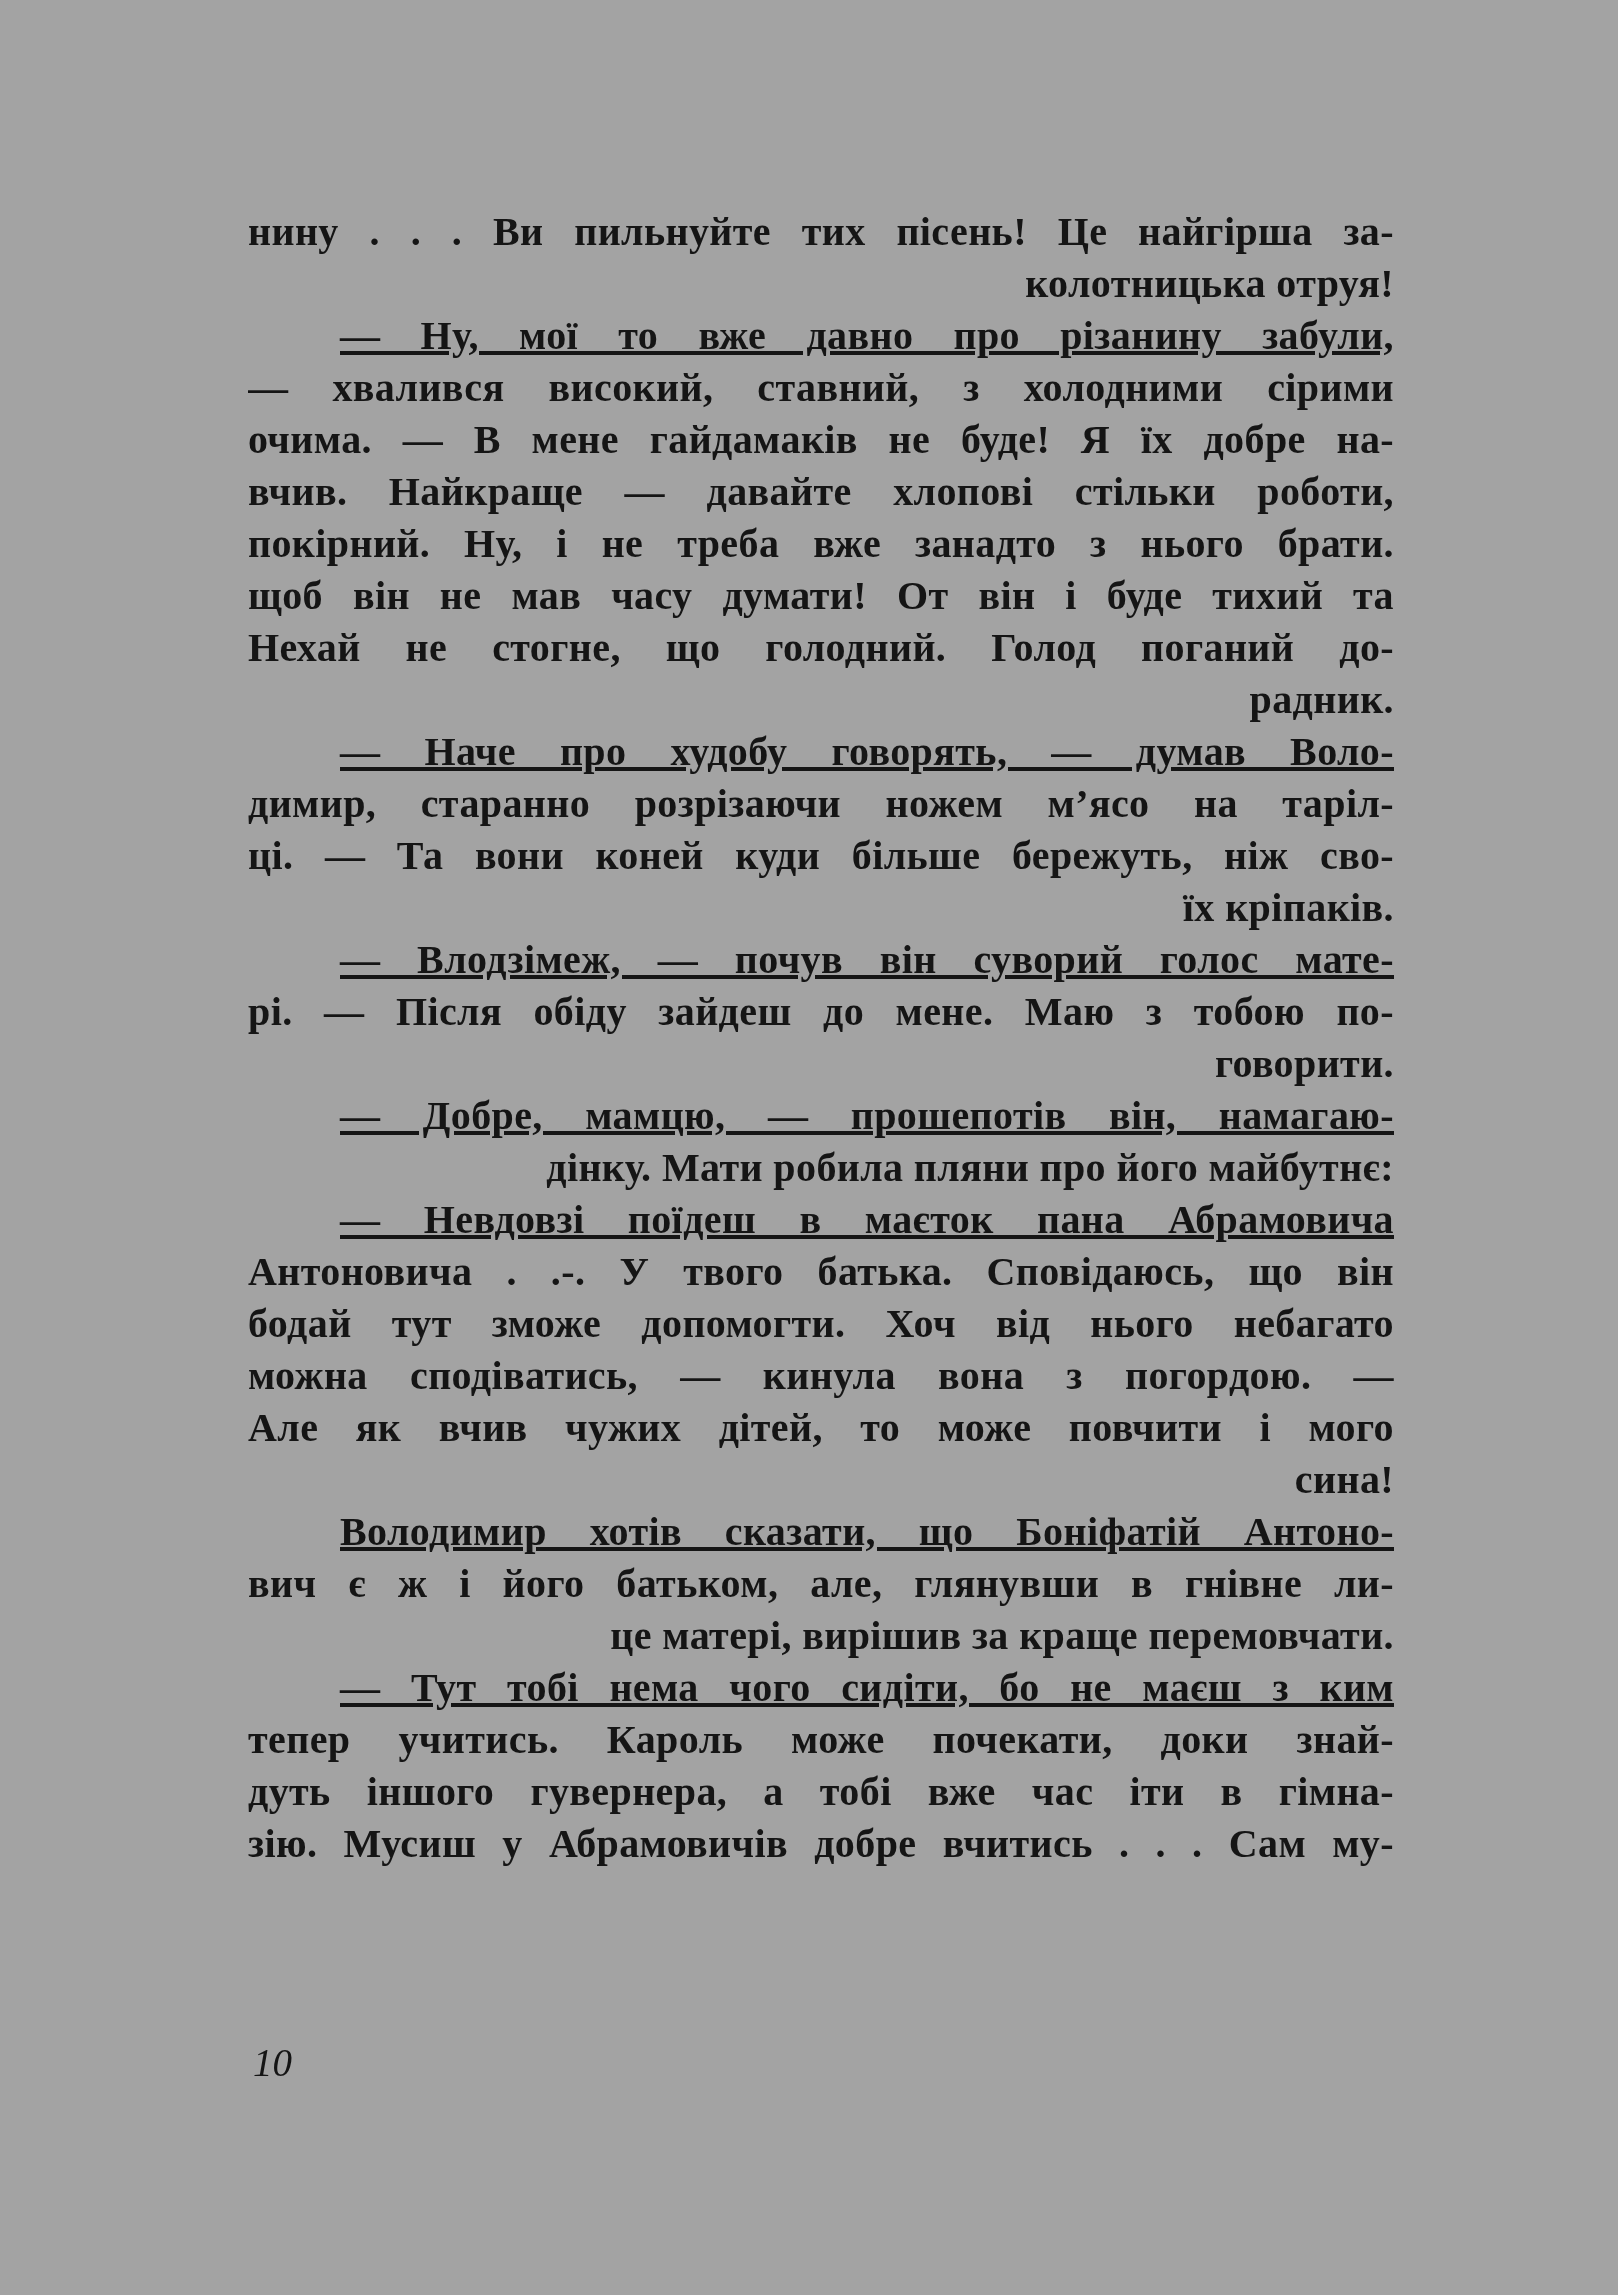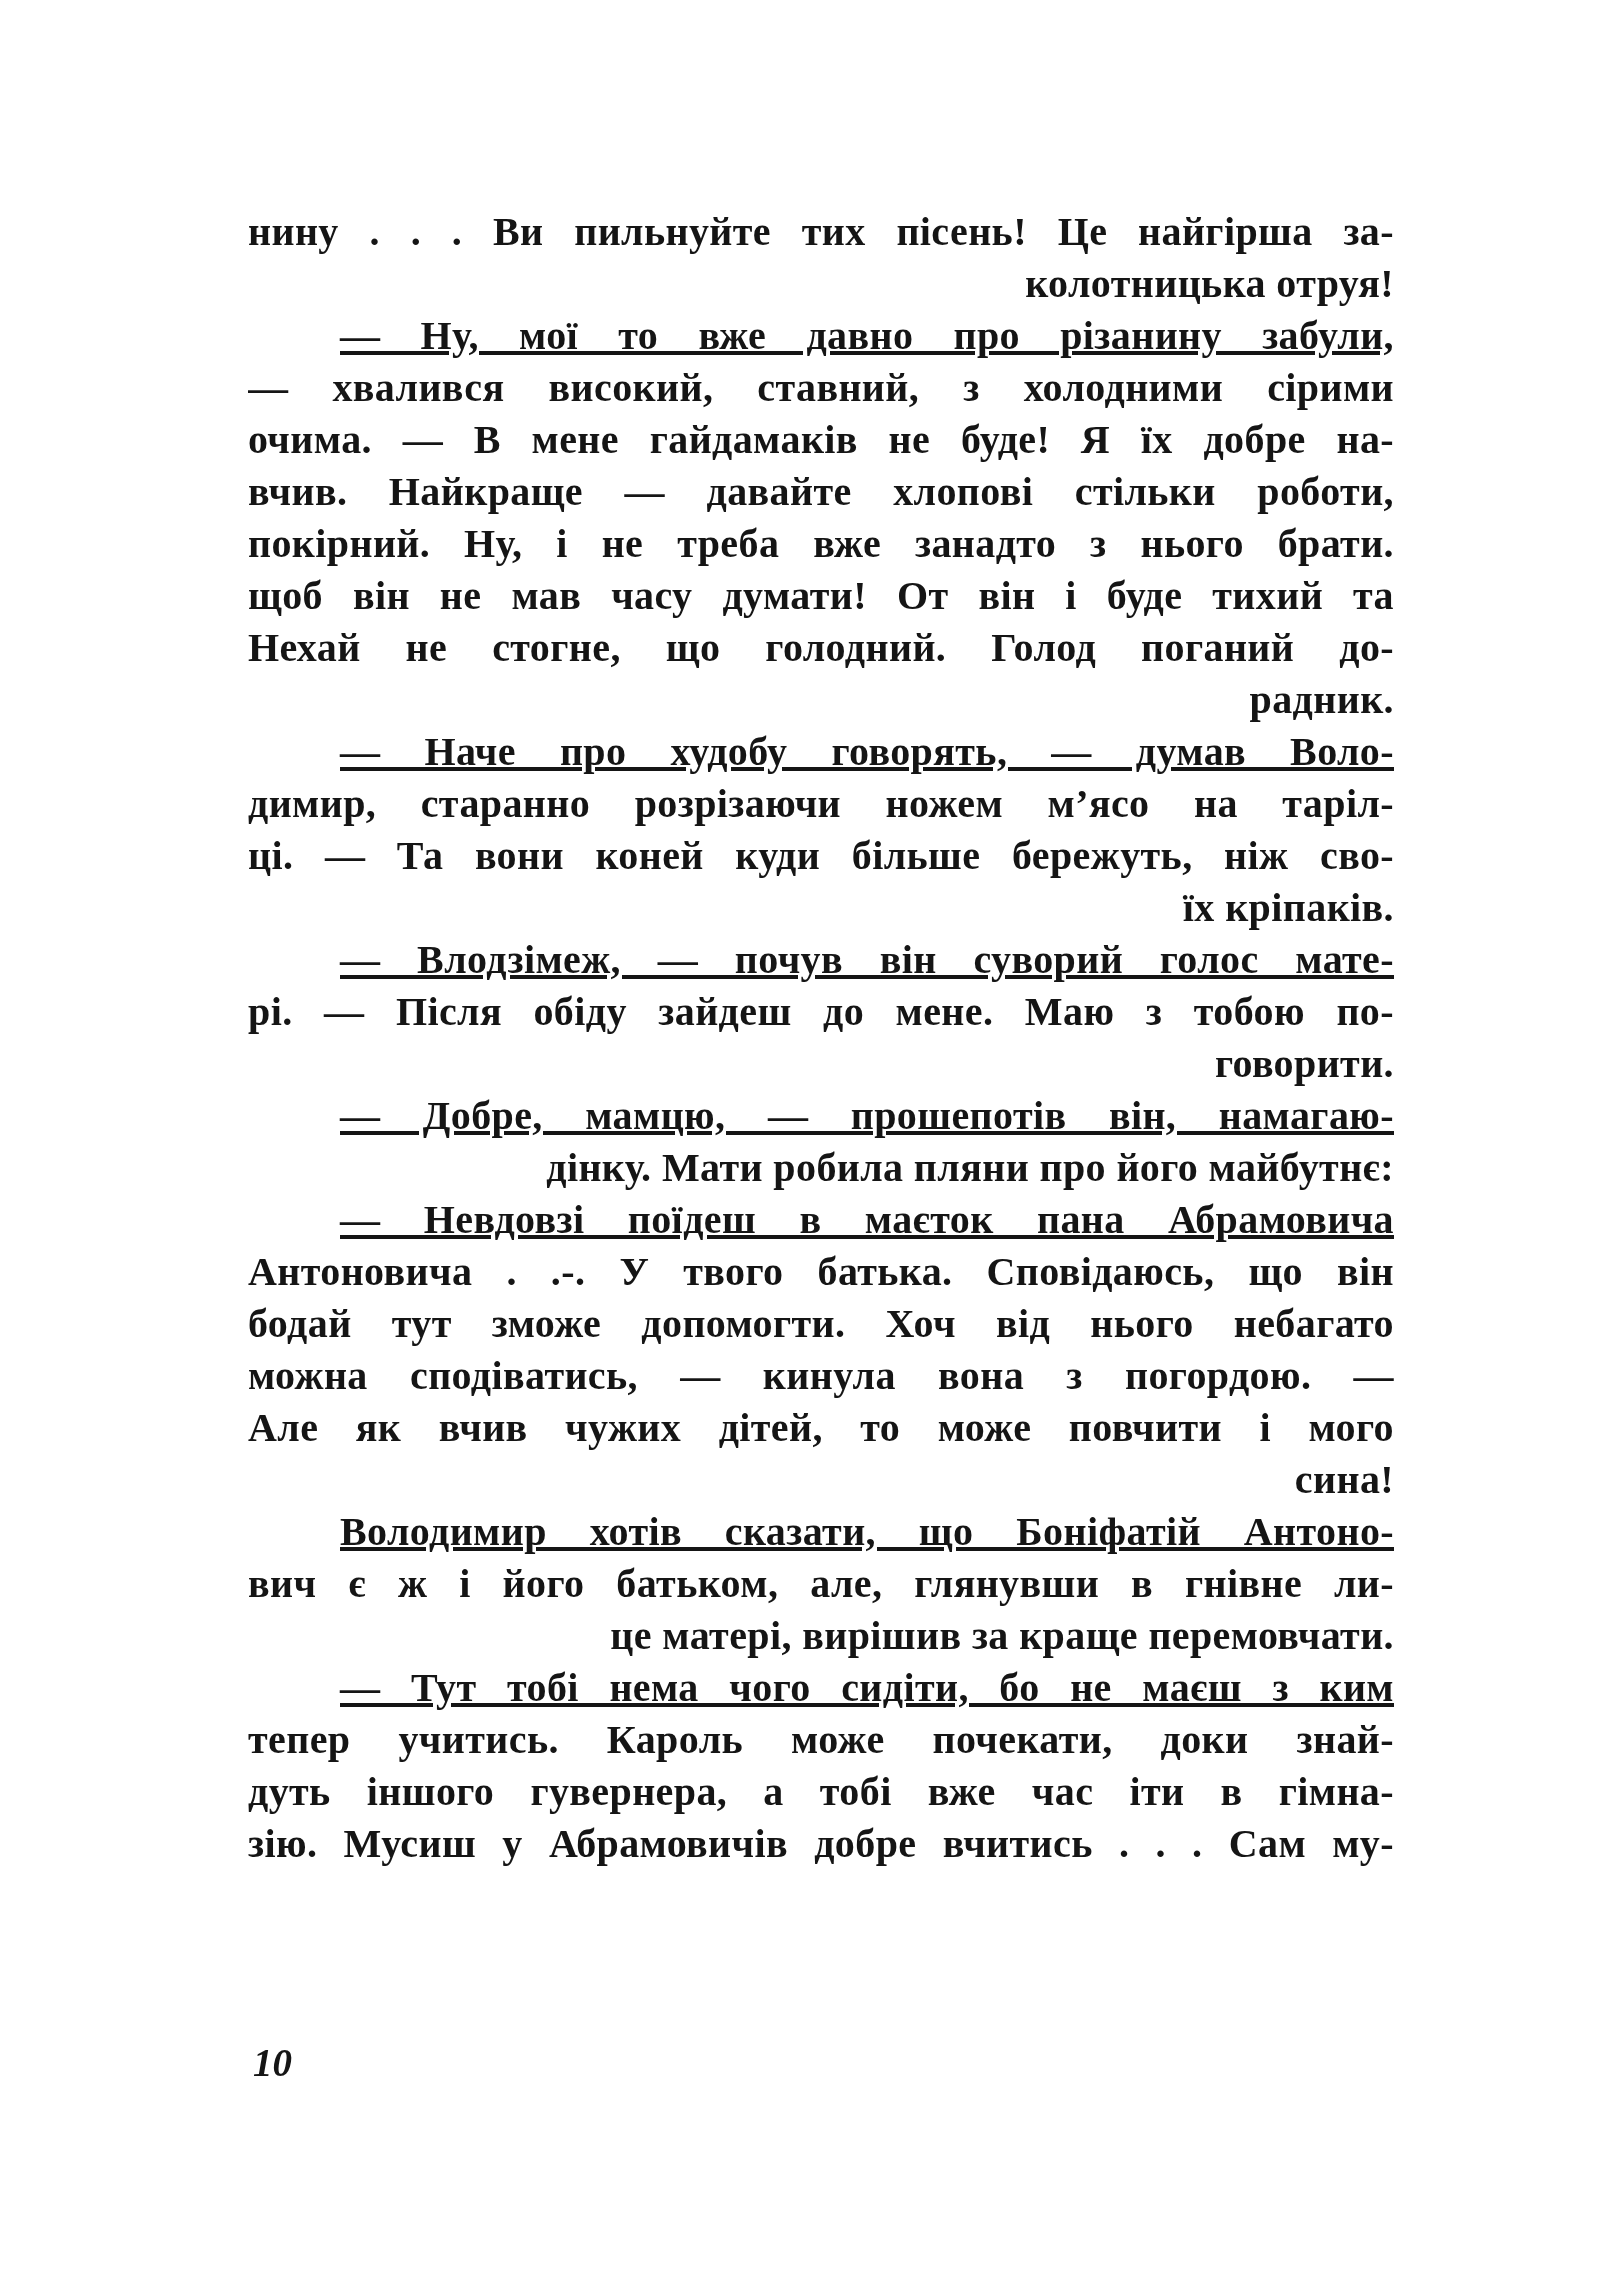--- a/index.html
+++ b/index.html
@@ -4,21 +4,21 @@
 <style>
   html, body {
     margin: 0;
     padding: 0;
     background: #e8e8e8;
   }
   .page {
     position: relative;
     width: 1618px;
     height: 2296px;
-    background: #ffffff;
+    background: #a3a3a3;
     overflow: hidden;
     font-family: "Liberation Serif", "DejaVu Serif", serif;
     color: #151515;
   }
   .text-block {
     position: absolute;
     left: 248px;
     top: 206px;
     width: 1146px;
   }
@@ -41,21 +41,21 @@
     padding-left: 92px;
     text-decoration: underline;
   }
   .page-number {
     position: absolute;
     left: 253px;
     top: 2040px;
     font-size: 39px;
     line-height: 46px;
     font-style: italic;
-    font-weight: bold;
+    font-weight: normal;
     color: #151515;
   }
 </style>
 </head>
 <body>
 
 <div class="page">
   <div class="text-block">
       <div class="line justify">нину . . . Ви пильнуйте тих пісень! Це найгірша за-</div>
       <div class="line">колотницька отруя!</div>

